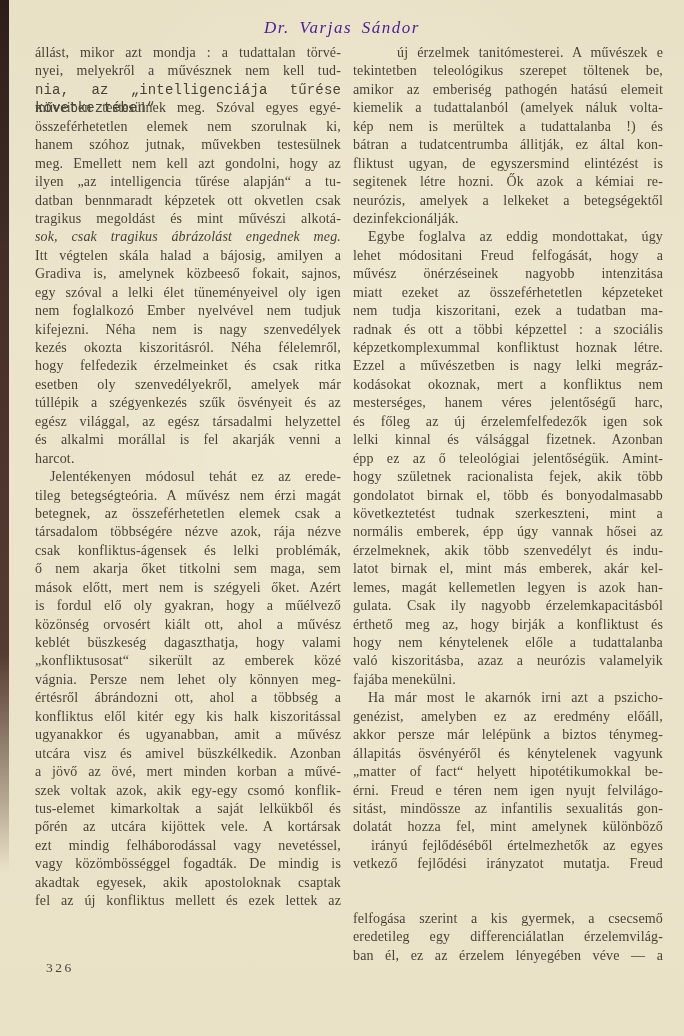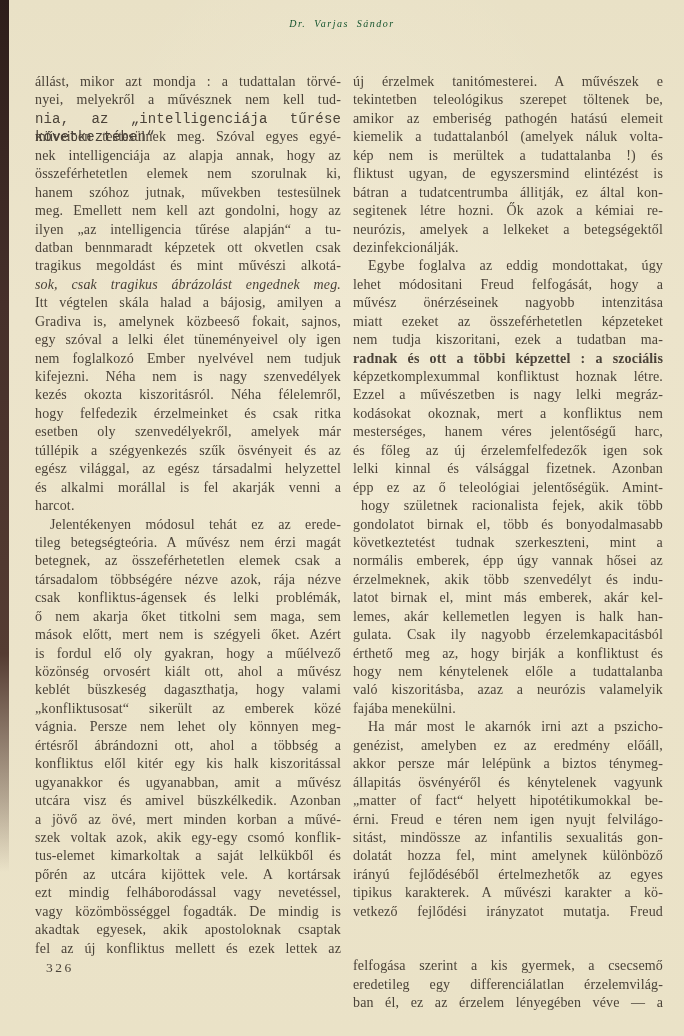--- a/index.html
+++ b/index.html
@@ -30,28 +30,28 @@
       rgba(85,60,50,0.35) 92%,
       rgba(85,60,50,0) 100%);
   }
   .header {
     position: absolute;
     top: 18px;
     left: 0;
     width: 100%;
     text-align: center;
     font-style: italic;
-    font-size: 10px;
+    font-size: 17px;
     letter-spacing: 1.5px;
     word-spacing: 4px;
-    color: #14532d;
+    color: #4c1d95;
   }
   .columns {
     position: absolute;
-    top: 73px;
+    top: 44px;
     left: 35px;
     width: 628px;
     display: flex;
   }
   .column {
     font-size: 14px;
     line-height: 18.45px;
     letter-spacing: 0.15px;
   }
   .column.left  { width: 306px; margin-right: 12px; }
@@ -85,21 +85,20 @@
 
 <div class="header">Dr. Varjas Sándor</div>
 
 <div class="columns">
   <div class="column left">
       <div class="para">
         <div class="line" style="white-space: normal;">állást, mikor azt mondja : a tudattalan törvé-</div>
         <div class="line" style="white-space: normal;">nyei, melyekről a művésznek nem kell tud-</div>
         <div class="line" style="white-space: normal; font-family: Liberation Mono, monospace;">nia, az „intelligenciája tűrése következtében“</div>
         <div class="line" style="white-space: normal;">műveiben testesülnek meg. Szóval egyes egyé-</div>
-        <div class="line" style="white-space: normal;">nek intelligenciája az alapja annak, hogy az</div>
         <div class="line" style="white-space: normal;">összeférhetetlen elemek nem szorulnak ki,</div>
         <div class="line" style="white-space: normal;">hanem szóhoz jutnak, művekben testesülnek</div>
         <div class="line" style="white-space: normal;">meg. Emellett nem kell azt gondolni, hogy az</div>
         <div class="line" style="white-space: normal;">ilyen „az intelligencia tűrése alapján“ a tu-</div>
         <div class="line" style="white-space: normal;">datban bennmaradt képzetek ott okvetlen csak</div>
         <div class="line" style="white-space: normal;">tragikus megoldást és mint művészi alkotá-</div>
         <div class="line" style="white-space: normal; font-style: italic;">sok, csak tragikus ábrázolást engednek meg.</div>
         <div class="line" style="white-space: normal;">Itt végtelen skála halad a bájosig, amilyen a</div>
         <div class="line" style="white-space: normal;">Gradiva is, amelynek közbeeső fokait, sajnos,</div>
         <div class="line" style="white-space: normal;">egy szóval a lelki élet tüneményeivel oly igen</div>
@@ -135,69 +134,68 @@
         <div class="line" style="white-space: normal;">tus-elemet kimarkoltak a saját lelkükből és</div>
         <div class="line" style="white-space: normal;">pőrén az utcára kijöttek vele. A kortársak</div>
         <div class="line" style="white-space: normal;">ezt mindig felháborodással vagy nevetéssel,</div>
         <div class="line" style="white-space: normal;">vagy közömbösséggel fogadták. De mindig is</div>
         <div class="line" style="white-space: normal;">akadtak egyesek, akik apostoloknak csaptak</div>
         <div class="line" style="white-space: normal;">fel az új konfliktus mellett és ezek lettek az</div>
       </div>
     </div>
   <div class="column right">
       <div class="para">
-        <div class="line" style="white-space: normal;">új érzelmek tanitómesterei. A művészek e</div>
+        <div class="line" style="white-space: normal; margin-left: 44px;">új érzelmek tanitómesterei. A művészek e</div>
         <div class="line" style="white-space: normal;">tekintetben teleológikus szerepet töltenek be,</div>
         <div class="line" style="white-space: normal;">amikor az emberiség pathogén hatású elemeit</div>
         <div class="line" style="white-space: normal;">kiemelik a tudattalanból (amelyek náluk volta-</div>
         <div class="line" style="white-space: normal;">kép nem is merültek a tudattalanba !) és</div>
+        <div class="line" style="white-space: normal;">bátran a tudatcentrumba állitják, ez által kon-</div>
         <div class="line" style="white-space: normal;">fliktust ugyan, de egyszersmind elintézést is</div>
-        <div class="line" style="white-space: normal;">bátran a tudatcentrumba állitják, ez által kon-</div>
         <div class="line" style="white-space: normal;">segitenek létre hozni. Ők azok a kémiai re-</div>
         <div class="line" style="white-space: normal;">neurózis, amelyek a lelkeket a betegségektől</div>
         <div class="line endline" style="white-space: normal;">dezinfekcionálják.</div>
       </div>
       <div class="para indent">
         <div class="line" style="white-space: normal;">Egybe foglalva az eddig mondottakat, úgy</div>
         <div class="line" style="white-space: normal;">lehet módositani Freud felfogását, hogy a</div>
         <div class="line" style="white-space: normal;">művész önérzéseinek nagyobb intenzitása</div>
         <div class="line" style="white-space: normal;">miatt ezeket az összeférhetetlen képzeteket</div>
         <div class="line" style="white-space: normal;">nem tudja kiszoritani, ezek a tudatban ma-</div>
-        <div class="line" style="white-space: normal; font-weight: bold;">radnak és ott a többi képzettel : a szociális</div>
+        <div class="line" style="white-space: normal;">radnak és ott a többi képzettel : a szociális</div>
         <div class="line" style="white-space: normal;">képzetkomplexummal konfliktust hoznak létre.</div>
         <div class="line" style="white-space: normal;">Ezzel a művészetben is nagy lelki megráz-</div>
         <div class="line" style="white-space: normal;">kodásokat okoznak, mert a konfliktus nem</div>
         <div class="line" style="white-space: normal;">mesterséges, hanem véres jelentőségű harc,</div>
         <div class="line" style="white-space: normal;">és főleg az új érzelemfelfedezők igen sok</div>
         <div class="line" style="white-space: normal;">lelki kinnal és válsággal fizetnek. Azonban</div>
         <div class="line" style="white-space: normal;">épp ez az ő teleológiai jelentőségük. Amint-</div>
-        <div class="line" style="white-space: normal; margin-left: 8px;">hogy születnek racionalista fejek, akik több</div>
+        <div class="line" style="white-space: normal;">hogy születnek racionalista fejek, akik több</div>
         <div class="line" style="white-space: normal;">gondolatot birnak el, több és bonyodalmasabb</div>
         <div class="line" style="white-space: normal;">következtetést tudnak szerkeszteni, mint a</div>
         <div class="line" style="white-space: normal;">normális emberek, épp úgy vannak hősei az</div>
         <div class="line" style="white-space: normal;">érzelmeknek, akik több szenvedélyt és indu-</div>
         <div class="line" style="white-space: normal;">latot birnak el, mint más emberek, akár kel-</div>
-        <div class="line" style="white-space: normal;">lemes, akár kellemetlen legyen is halk han-</div>
+        <div class="line" style="white-space: normal;">lemes, magát kellemetlen legyen is azok han-</div>
         <div class="line" style="white-space: normal;">gulata. Csak ily nagyobb érzelemkapacitásból</div>
         <div class="line" style="white-space: normal;">érthető meg az, hogy birják a konfliktust és</div>
         <div class="line" style="white-space: normal;">hogy nem kénytelenek előle a tudattalanba</div>
         <div class="line" style="white-space: normal;">való kiszoritásba, azaz a neurózis valamelyik</div>
         <div class="line endline" style="white-space: normal;">fajába menekülni.</div>
       </div>
       <div class="para indent">
         <div class="line" style="white-space: normal;">Ha már most le akarnók irni azt a pszicho-</div>
         <div class="line" style="white-space: normal;">genézist, amelyben ez az eredmény előáll,</div>
         <div class="line" style="white-space: normal;">akkor persze már lelépünk a biztos ténymeg-</div>
         <div class="line" style="white-space: normal;">állapitás ösvényéről és kénytelenek vagyunk</div>
         <div class="line" style="white-space: normal;">„matter of fact“ helyett hipotétikumokkal be-</div>
         <div class="line" style="white-space: normal;">érni. Freud e téren nem igen nyujt felvilágo-</div>
         <div class="line" style="white-space: normal;">sitást, mindössze az infantilis sexualitás gon-</div>
         <div class="line" style="white-space: normal;">dolatát hozza fel, mint amelynek különböző</div>
-        <div class="line" style="white-space: normal;">irányú fejlődéséből értelmezhetők az egyes</div>
-        <div class="line" style="white-space: normal;">tipikus karakterek. A művészi karakter a kö-</div>
+        <div class="line" style="white-space: normal; margin-left: 18px;">irányú fejlődéséből értelmezhetők az egyes</div>
         <div class="line" style="white-space: normal;">vetkező fejlődési irányzatot mutatja. Freud</div>
         <div class="line" style="white-space: normal; margin-top: 36px;">felfogása szerint a kis gyermek, a csecsemő</div>
         <div class="line" style="white-space: normal;">eredetileg egy differenciálatlan érzelemvilág-</div>
         <div class="line" style="white-space: normal;">ban él, ez az érzelem lényegében véve — a</div>
       </div>
     </div>
 </div>
 
 <div class="page-number">326</div>
 

